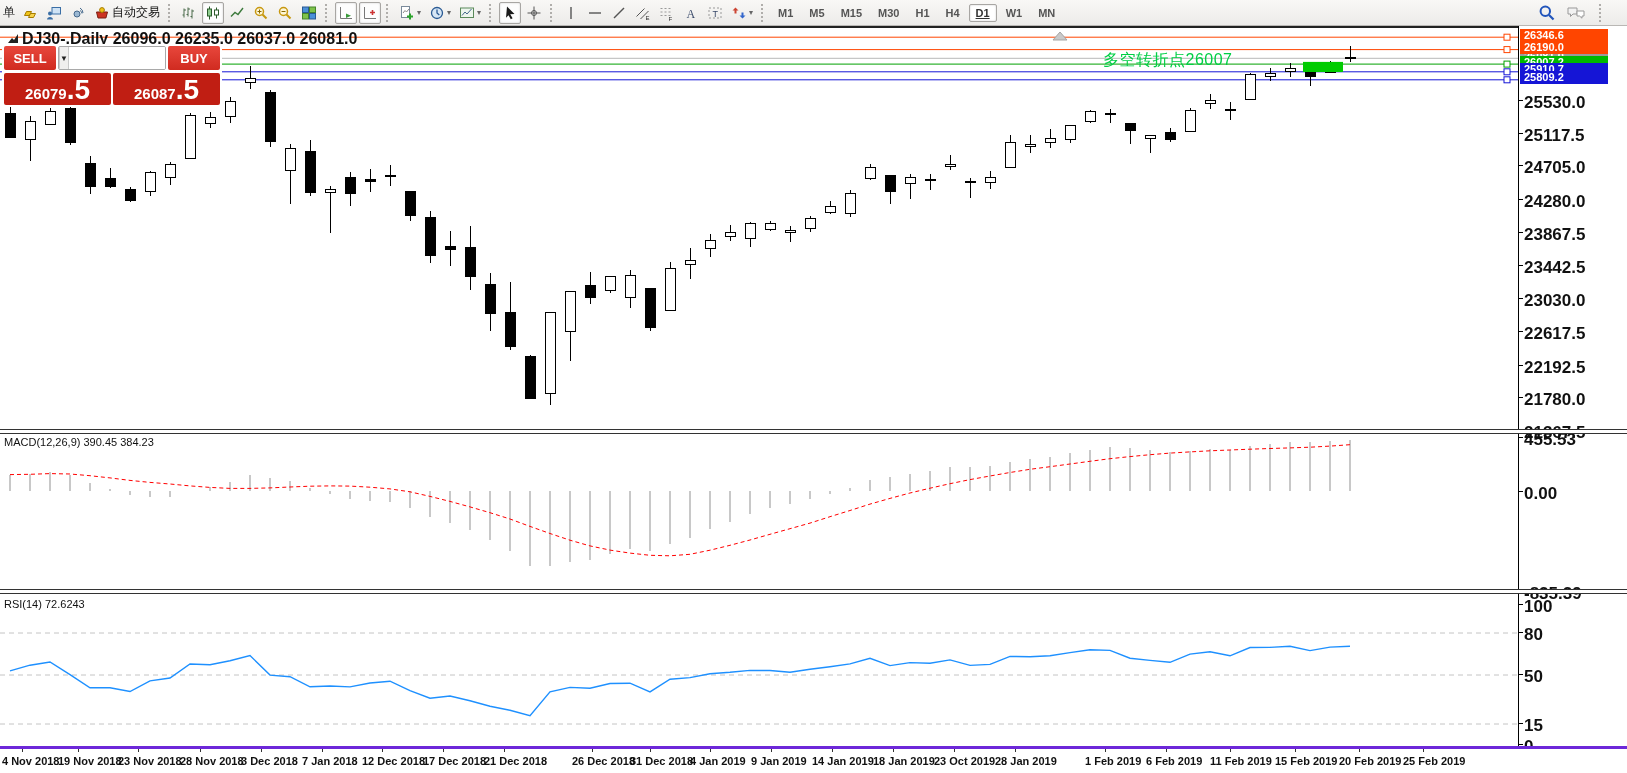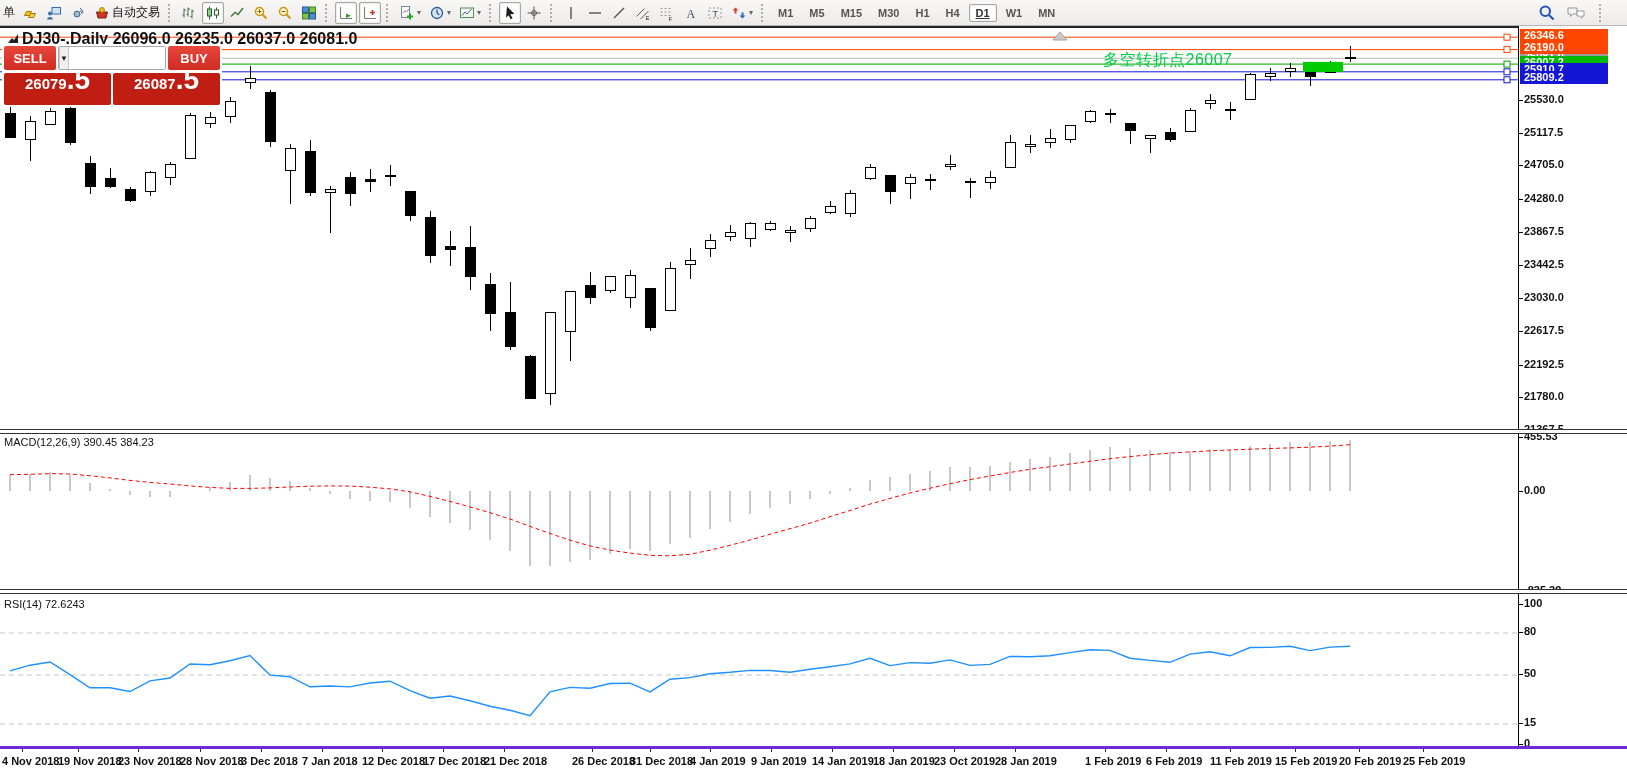--- a/index.html
+++ b/index.html
@@ -45,28 +45,28 @@
   .tp-row { display:flex; gap:2px; }
   .tp-btn { background:linear-gradient(#e8473c,#d02b20); color:#fff; font-weight:bold; font-size:13px;
     height:24px; display:flex; align-items:center; justify-content:center; border-radius:2px; }
   .tp-sell { width:52px; } .tp-buy { width:52px; }
   .tp-vol { flex:1; display:flex; border:1px solid #a9a9a9; border-radius:2px; overflow:hidden; height:24px; }
   .tp-step { width:16px; background:#f0efee; display:flex; align-items:center; justify-content:center;
     font-size:8px; color:#222; border-left:1px solid #c9c9c9; border-right:1px solid #c9c9c9; }
   .tp-input { flex:1; border:0; outline:0; text-align:right; font-size:13px; font-weight:bold; padding-right:4px;
     font-family:"Liberation Sans",sans-serif; }
   .tp-price { width:107px; height:32px; background:#c01e13; color:#fff; border-radius:2px;
-    display:flex; align-items:flex-end; justify-content:center; padding-bottom:11px; margin-top:3px; }
+    display:flex; align-items:flex-end; justify-content:center; padding-bottom:1px; margin-top:3px; }
   .tp-price .small { font-size:15px; font-weight:bold; line-height:1.35; }
   .tp-price .big { font-size:28px; font-weight:bold; line-height:0.95; }
 
   
   .y-axis { position:absolute; left:1518px; top:26px; width:109px; height:720px; background:#fff;
     border-left:1px solid #000; z-index:25; }
-  .ytick { position:absolute; left:5px; font-size:11px; font-weight:bold; color:#111; white-space:nowrap; }
+  .ytick { position:absolute; left:5px; font-size:17px; font-weight:bold; color:#111; white-space:nowrap; }
   .ytick::before { content:''; position:absolute; left:-5px; top:7px; width:4px; height:1px; background:#000; }
   .hline-label { position:absolute; left:1px; width:88px; height:13px; color:#fff; font-size:11px;
     font-weight:bold; line-height:13px; padding-left:4px; white-space:nowrap; }
   .x-axis { position:absolute; left:0; top:746px; width:1627px; height:27px; background:#fff;
     border-top:3px solid #6d28d9; z-index:25; }
   .xtick-label { position:absolute; top:6px; font-size:11px; font-weight:bold; color:#111; white-space:nowrap; }
   .xtick-mark { position:absolute; top:0; width:1px; height:3px; background:#333; }
 </style>
 </head>
 <body>

